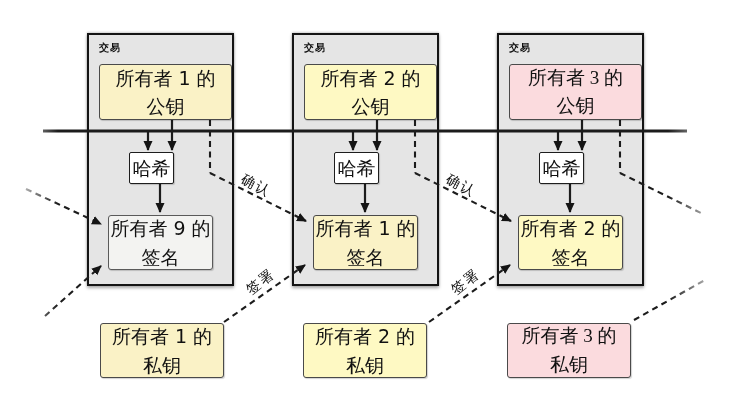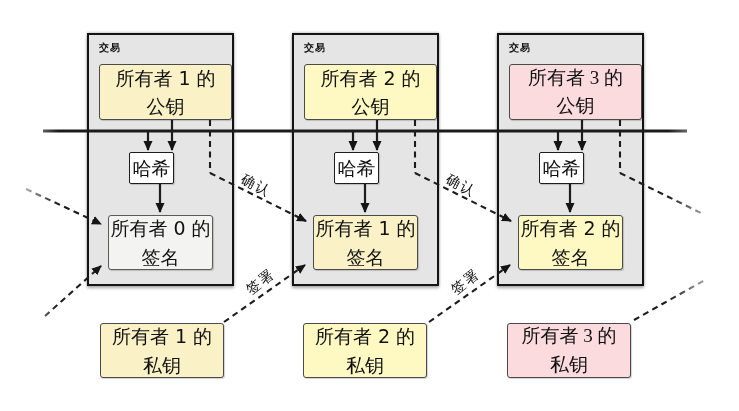--- a/index.html
+++ b/index.html
@@ -99,21 +99,21 @@
   </svg>
 
   <div class="node pubkey c-yellow" style="left:99px">
     <span>所有者 1 的
 公钥</span>
   </div>
   <div class="node hashbox" style="left:129px">
     <span>哈希</span>
   </div>
   <div class="node sigbox c-gray" style="left:108px">
-    <span>所有者 0 的
+    <span>所有者 9 的
 签名</span>
   </div>
 
   <div class="node pubkey c-green" style="left:304px">
     <span>所有者 2 的
 公钥</span>
   </div>
   <div class="node hashbox" style="left:334px">
     <span>哈希</span>
   </div>

